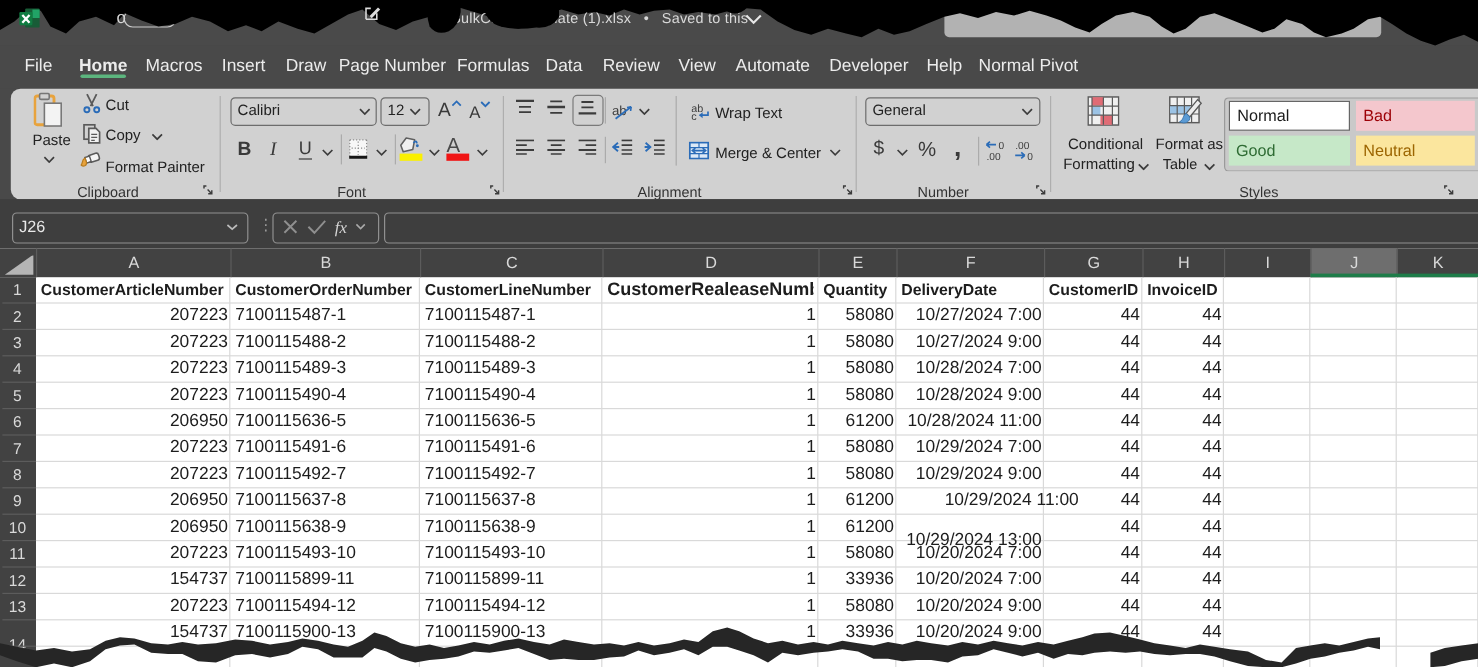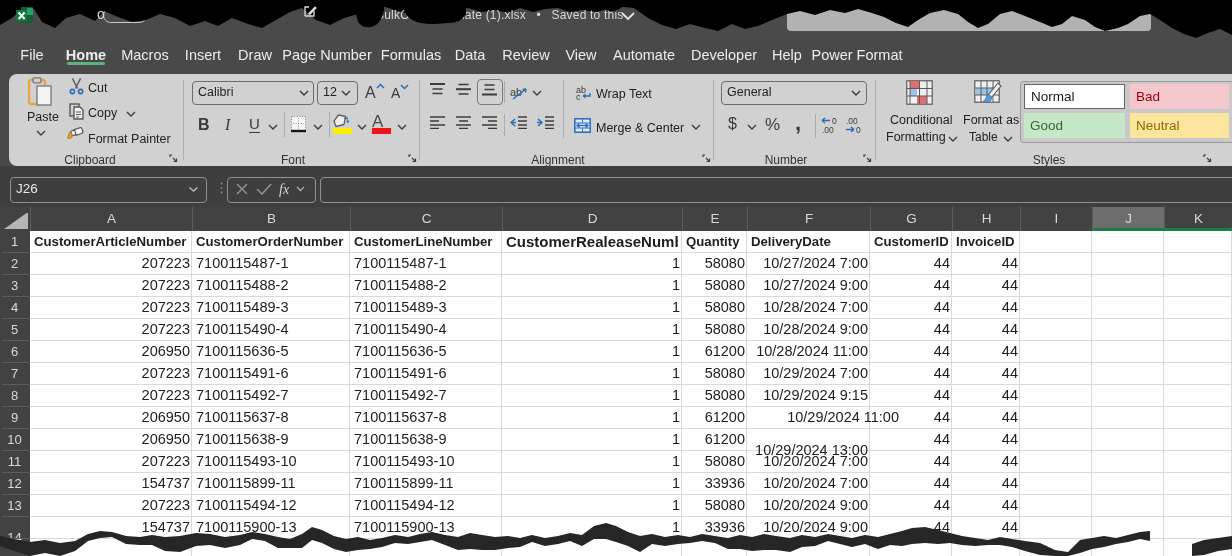--- a/index.html
+++ b/index.html
@@ -47,21 +47,21 @@
   <div class="tab" style="left:203px;transform:translateX(-50%);">Insert</div>
   <div class="tab" style="left:255px;transform:translateX(-50%);">Draw</div>
   <div class="tab" style="left:327px;transform:translateX(-50%);">Page Number</div>
   <div class="tab" style="left:411px;transform:translateX(-50%);">Formulas</div>
   <div class="tab" style="left:470px;transform:translateX(-50%);">Data</div>
   <div class="tab" style="left:526px;transform:translateX(-50%);">Review</div>
   <div class="tab" style="left:581px;transform:translateX(-50%);">View</div>
   <div class="tab" style="left:644px;transform:translateX(-50%);">Automate</div>
   <div class="tab" style="left:724px;transform:translateX(-50%);">Developer</div>
   <div class="tab" style="left:787px;transform:translateX(-50%);">Help</div>
-  <div class="tab" style="left:857px;transform:translateX(-50%);">Power Format</div>
+  <div class="tab" style="left:857px;transform:translateX(-50%);">Normal Pivot</div>
 
   <div id="ribbon" class="abs"></div>
   <div id="ribbon-items" class="abs" style="left:0;top:74px;width:1232px;height:92px;">
 
     <div class="glabel" style="left:40px;width:100px;">Clipboard</div>
     <div class="glabel" style="left:243px;width:100px;">Font</div>
     <div class="glabel" style="left:508px;width:100px;">Alignment</div>
     <div class="glabel" style="left:736px;width:100px;">Number</div>
     <div class="glabel" style="left:999px;width:100px;">Styles</div>
 
@@ -431,21 +431,21 @@
       <div class="cell num" style="left:506px;top:156px;width:174px;">1</div>
       <div class="cell num" style="left:686px;top:156px;width:59px;">58080</div>
       <div class="cell num" style="left:751px;top:156px;width:117px;">10/29/2024 7:00</div>
       <div class="cell num" style="left:874px;top:156px;width:76px;">44</div>
       <div class="cell num" style="left:956px;top:156px;width:62px;">44</div>
       <div class="cell num" style="left:34px;top:178px;width:156px;">207223</div>
       <div class="cell" style="left:196px;top:178px;width:149px;">7100115492-7</div>
       <div class="cell" style="left:354px;top:178px;width:143px;">7100115492-7</div>
       <div class="cell num" style="left:506px;top:178px;width:174px;">1</div>
       <div class="cell num" style="left:686px;top:178px;width:59px;">58080</div>
-      <div class="cell num" style="left:751px;top:178px;width:117px;">10/29/2024 9:15</div>
+      <div class="cell num" style="left:751px;top:178px;width:117px;">10/29/2024 9:00</div>
       <div class="cell num" style="left:874px;top:178px;width:76px;">44</div>
       <div class="cell num" style="left:956px;top:178px;width:62px;">44</div>
       <div class="cell num" style="left:34px;top:200px;width:156px;">206950</div>
       <div class="cell" style="left:196px;top:200px;width:149px;">7100115637-8</div>
       <div class="cell" style="left:354px;top:200px;width:143px;">7100115637-8</div>
       <div class="cell num" style="left:506px;top:200px;width:174px;">1</div>
       <div class="cell num" style="left:686px;top:200px;width:59px;">61200</div>
       <div class="cell num" style="left:751px;top:200px;width:117px;margin-left:31px;">10/29/2024 11:00</div>
       <div class="cell num" style="left:874px;top:200px;width:76px;">44</div>
       <div class="cell num" style="left:956px;top:200px;width:62px;">44</div>

